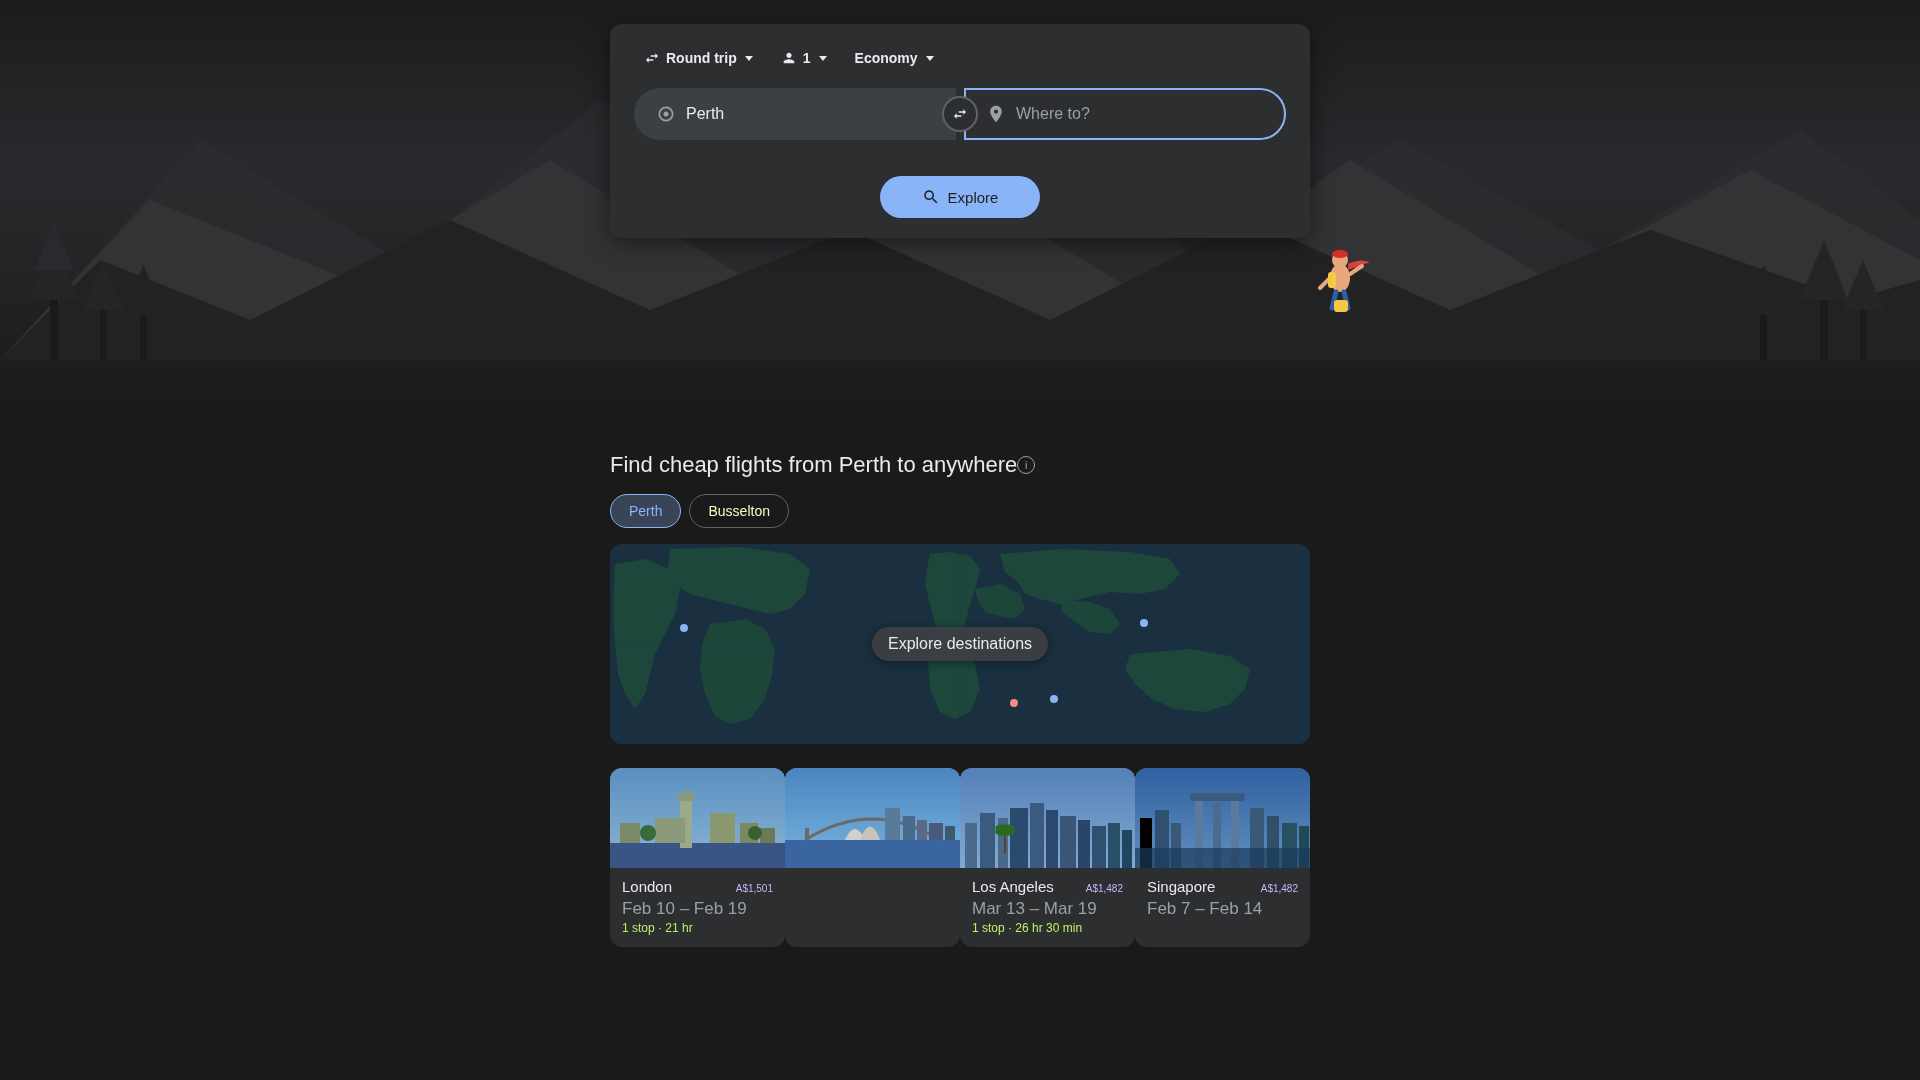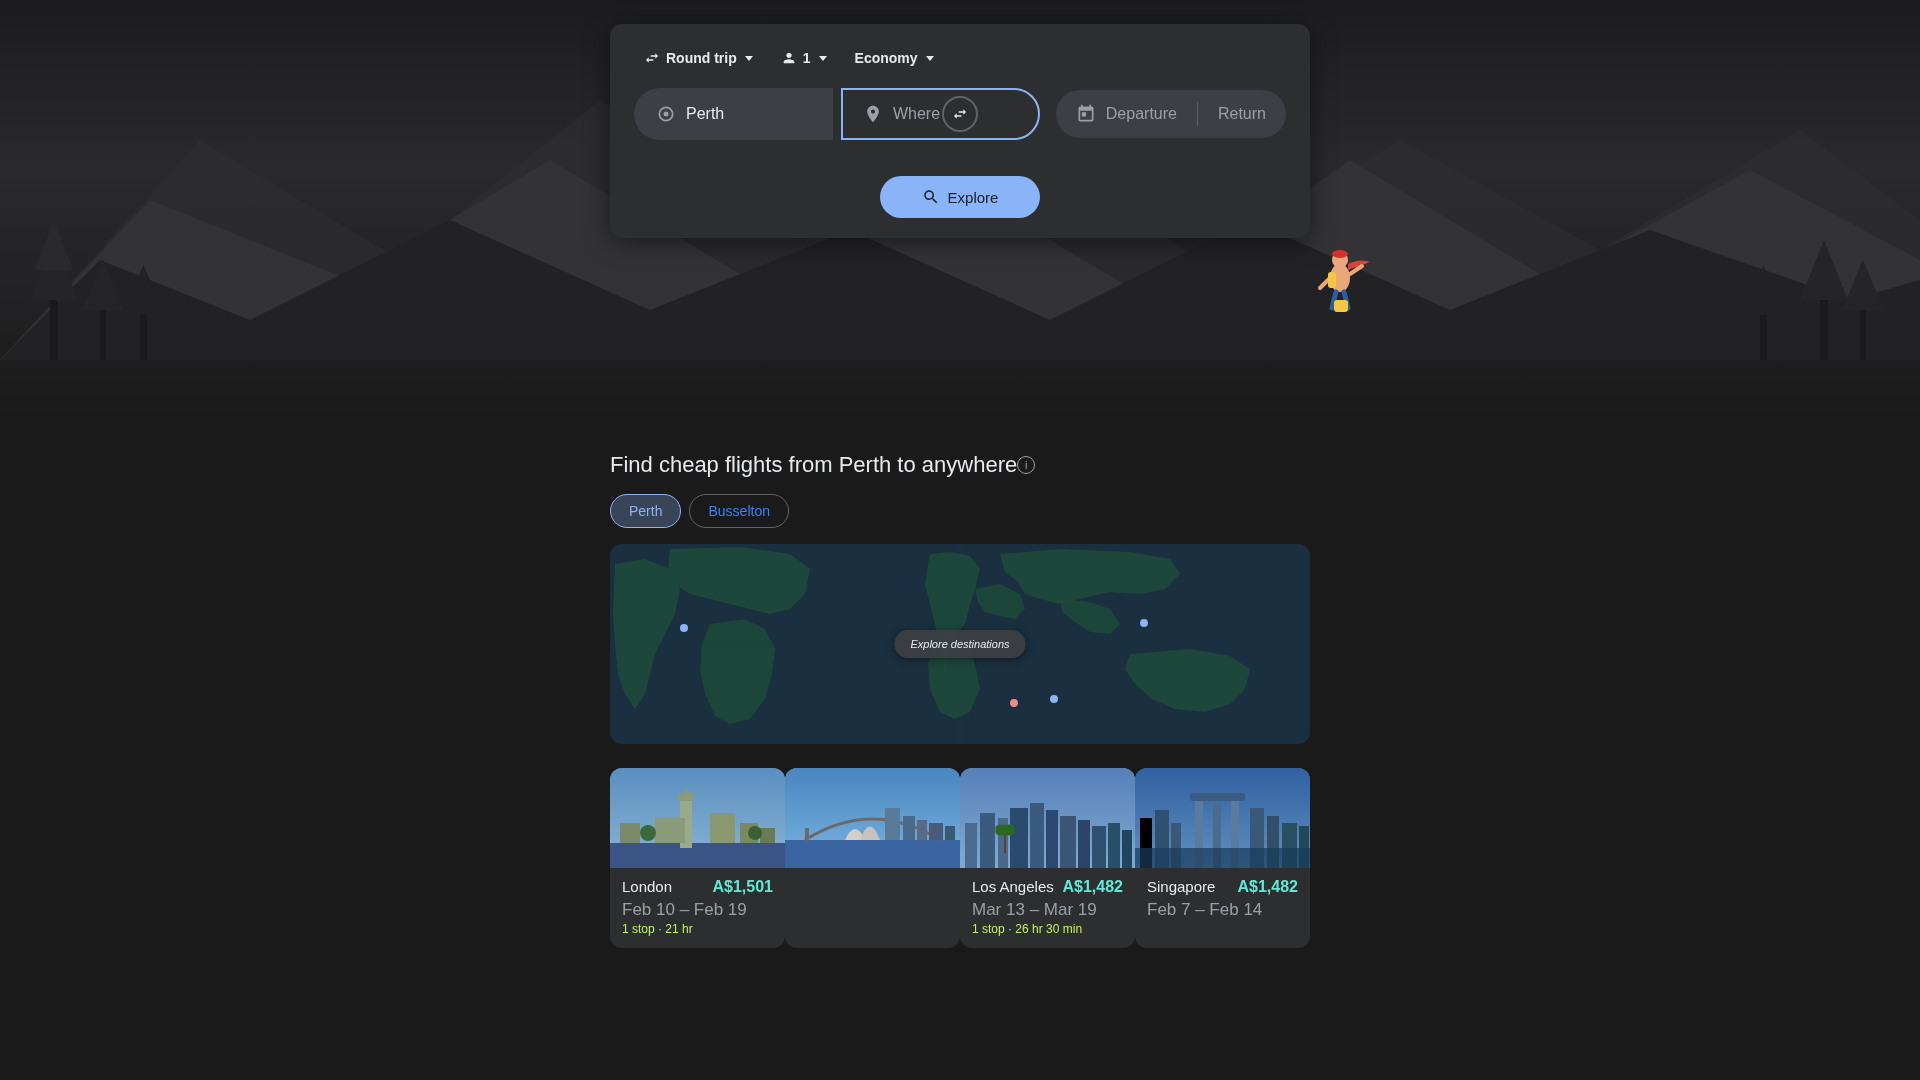--- a/index.html
+++ b/index.html
@@ -283,21 +283,21 @@
 
     .chip-active {
       background: #394457;
       border-color: #8ab4f8;
       color: #8ab4f8;
     }
 
     .chip-default {
       background: transparent;
       border-color: #5f6368;
-      color: #3b82f6;
+      color: #fef9c3;
     }
 
     
     .map-container {
       width: 700px;
       height: 200px;
       border-radius: 12px;
       overflow: hidden;
       position: relative;
       background: #1a3040;
@@ -311,24 +311,23 @@
 
     .map-tooltip {
       position: absolute;
       top: 50%;
       left: 50%;
       transform: translate(-50%, -50%);
       background: rgba(60,63,67,0.95);
       color: #e8eaed;
       padding: 8px 16px;
       border-radius: 20px;
-      font-size: 11px;
+      font-size: 16px;
       white-space: nowrap;
       box-shadow: 0 2px 8px rgba(0,0,0,0.4);
-      font-style: italic;
     }
 
     
     .destination-cards {
       width: 700px;
       display: flex;
       gap: 0;
       justify-content: center;
     }
 
@@ -385,23 +384,23 @@
       margin-bottom: 4px;
     }
 
     .card-city {
       font-size: 15px;
       font-weight: 500;
       color: #e8eaed;
     }
 
     .card-price {
-      font-size: 16px;
-      font-weight: 700;
-      color: #5eead4;
+      font-size: 10px;
+      font-weight: 400;
+      color: #c4b5fd;
     }
 
     .card-dates {
       font-size: 17px;
       color: #9aa0a6;
       margin-bottom: 2px;
     }
 
     .card-stops {
       font-size: 12px;
@@ -524,32 +523,20 @@
         </svg>
       </button>
 
       <div class="field-to">
         <svg class="field-icon" viewBox="0 0 24 24" xmlns="http://www.w3.org/2000/svg">
           <path d="M12 2C8.13 2 5 5.13 5 9c0 5.25 7 13 7 13s7-7.75 7-13c0-3.87-3.13-7-7-7zm0 9.5c-1.38 0-2.5-1.12-2.5-2.5s1.12-2.5 2.5-2.5 2.5 1.12 2.5 2.5-1.12 2.5-2.5 2.5z" fill="#9aa0a6"></path>
         </svg>
         <span class="field-placeholder">Where to?</span>
       </div>
 
-      <div class="date-fields">
-        <div class="date-field">
-          <svg class="field-icon" viewBox="0 0 24 24" xmlns="http://www.w3.org/2000/svg">
-            <path d="M19 3h-1V1h-2v2H8V1H6v2H5c-1.11 0-2 .9-2 2v14c0 1.1.89 2 2 2h14c1.1 0 2-.9 2-2V5c0-1.1-.9-2-2-2zm0 16H5V8h14v11zM7 10h5v5H7z" fill="#9aa0a6"></path>
-          </svg>
-          <span class="field-placeholder">Departure</span>
-        </div>
-        <div class="date-divider"></div>
-        <div class="date-field">
-          <span class="field-placeholder">Return</span>
-        </div>
-      </div>
     </div>
 
     <div style="display:flex;justify-content:center;margin-top:16px;">
       <button class="explore-btn">
         <svg width="18" height="18" viewBox="0 0 24 24" xmlns="http://www.w3.org/2000/svg">
           <path d="M15.5 14h-.79l-.28-.27C15.41 12.59 16 11.11 16 9.5 16 5.91 13.09 3 9.5 3S3 5.91 3 9.5 5.91 16 9.5 16c1.61 0 3.09-.59 4.23-1.57l.27.28v.79l5 4.99L20.49 19l-4.99-5zm-6 0C7.01 14 5 11.99 5 9.5S7.01 5 9.5 5 14 7.01 14 9.5 11.99 14 9.5 14z" fill="#202124"></path>
         </svg>
         <span>Explore</span>
       </button>
     </div>

